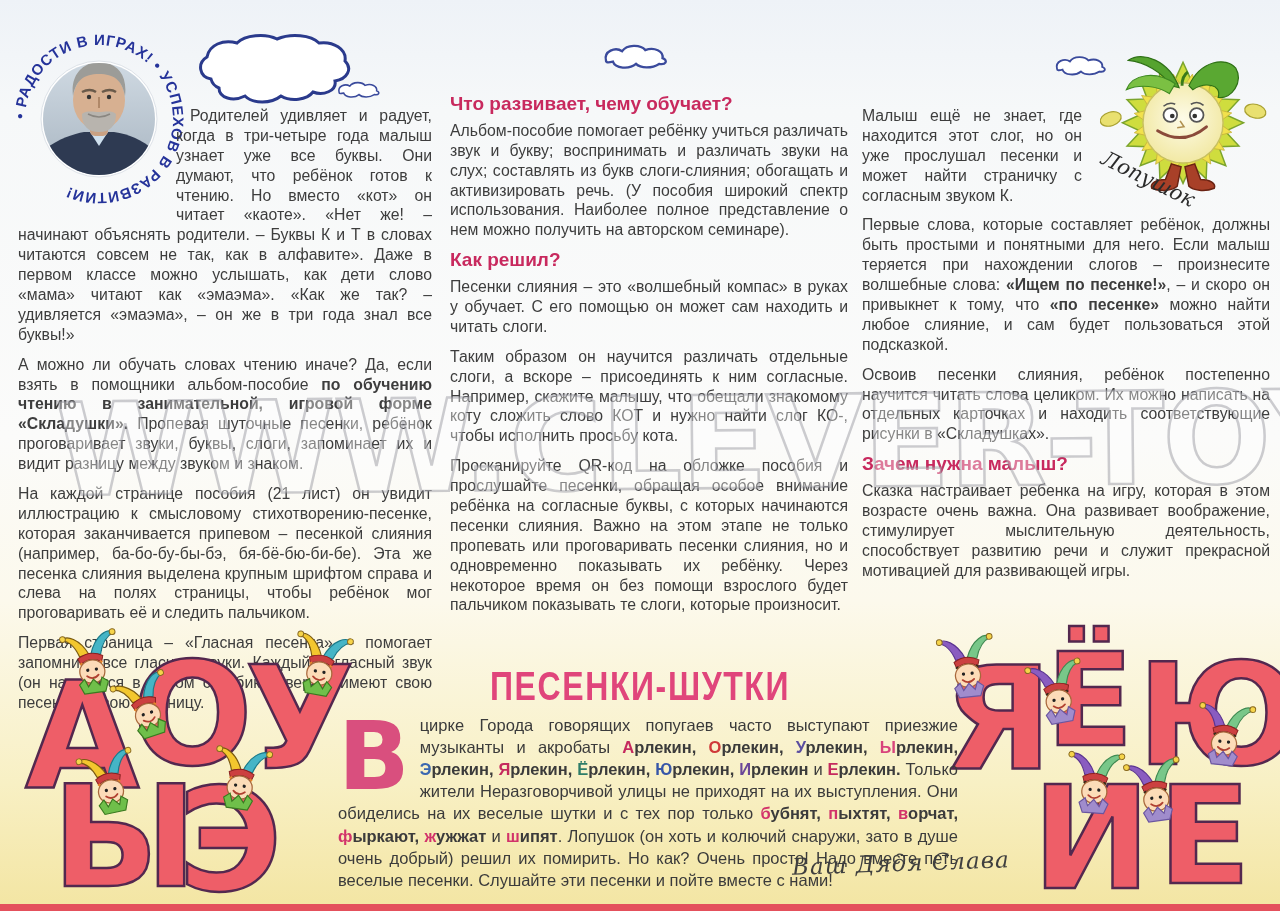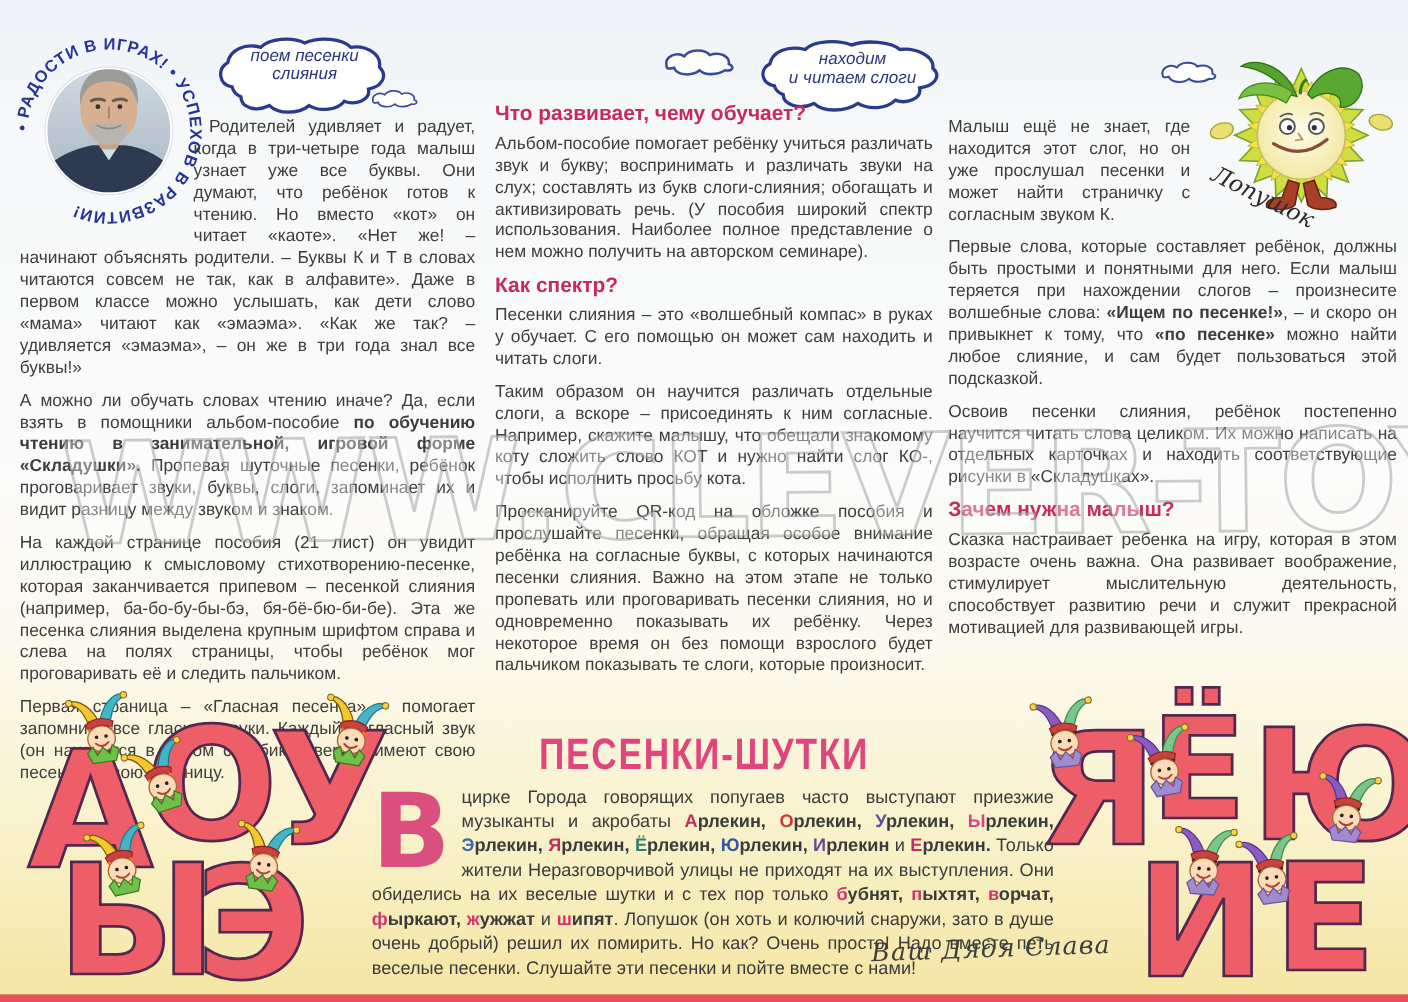--- a/index.html
+++ b/index.html
@@ -143,33 +143,20 @@
       <text font-family="Liberation Sans, sans-serif" font-size="15" font-weight="bold" fill="#25339a" letter-spacing="0.8">
         <textPath href="#circ" startOffset="0">• РАДОСТИ В ИГРАХ! • УСПЕХОВ В РАЗВИТИИ!</textPath>
       </text>
     </svg>
   </div>
 
   <div class="cloud cloud1">
     <svg viewBox="0 0 168 82">
       <path d="M18,46 C6,44 4,30 14,24 C16,12 30,6 44,10 C52,2 72,0 84,6 C98,0 118,2 126,10 C140,8 154,16 152,28 C160,36 154,46 142,48 C144,58 130,63 120,59 C114,67 98,69 88,63 C78,71 60,71 52,63 C40,69 26,65 26,55 C21,53 19,50 18,46 Z" fill="#ffffff" stroke="#2a3a8c" stroke-width="3"></path>
     </svg>
-    <div class="ctxt">
-      <div>поем песенки</div>
-        <div>слияния</div>
-    </div>
-  </div>
-  <div class="cloud cloud2">
-    <svg viewBox="0 0 178 76">
-      <path d="M18,42 C6,40 4,27 14,22 C16,11 30,5 46,9 C54,1 76,0 88,5 C102,0 124,2 132,9 C146,7 164,15 162,26 C170,33 164,42 150,44 C152,54 138,59 128,55 C120,63 104,64 94,58 C82,66 62,66 54,58 C42,64 26,60 26,50 C21,48 19,46 18,42 Z" fill="#ffffff" stroke="#2a3a8c" stroke-width="3"></path>
-    </svg>
-    <div class="ctxt">
-      <div>находим</div>
-        <div>и читаем слоги</div>
-    </div>
   </div>
   <svg class="scloud" style="left:336px;top:80px;width:46px;height:20px" viewBox="0 0 60 26">
       <use href="#scloud-g"></use>
     </svg>
   <svg class="scloud" style="left:600px;top:42px;width:72px;height:30px" viewBox="0 0 60 26">
       <use href="#scloud-g"></use>
     </svg>
   <svg class="scloud" style="left:1052px;top:54px;width:58px;height:24px" viewBox="0 0 60 26">
       <use href="#scloud-g"></use>
     </svg>
@@ -178,21 +165,21 @@
     <div class="badge-spacer"></div>
     <p class="indent">Родителей удивляет и радует, когда в три-четыре года малыш узнает уже все буквы. Они думают, что ребёнок готов к чтению. Но вместо «кот» он читает «каоте». «Нет же! – начинают объяснять родители. – Буквы К и Т в словах читаются совсем не так, как в алфавите». Даже в первом классе можно услышать, как дети слово «мама» читают как «эмаэма». «Как же так? – удивляется «эмаэма», – он же в три года знал все буквы!»</p>
     <p><span>А можно ли обучать словах чтению иначе? Да, если взять в помощники альбом-пособие </span><b>по обучению чтению в занимательной, игровой форме «Складушки».</b><span> Пропевая шуточные песенки, ребёнок проговаривает звуки, буквы, слоги, запоминает их и видит разницу между звуком и знаком.</span></p>
     <p>На каждой странице пособия (21 лист) он увидит иллюстрацию к смысловому стихотворению-песенке, которая заканчивается припевом – песенкой слияния (например, ба-бо-бу-бы-бэ, бя-бё-бю-би-бе). Эта же песенка слияния выделена крупным шрифтом справа и слева на полях страницы, чтобы ребёнок мог проговаривать её и следить пальчиком.</p>
     <p>Первая страница – «Гласная песенка» – помогает запомнить все гласные звуки. Каждый согласный звук (он находится в левом столбике сверху) имеют свою песенку и свою страницу.</p>
   </div>
 
   <div class="col col2">
     <h3>Что развивает, чему обучает?</h3>
     <p>Альбом-пособие помогает ребёнку учиться различать звук и букву; воспринимать и различать звуки на слух; составлять из букв слоги-слияния; обогащать и активизировать речь. (У пособия широкий спектр использования. Наиболее полное представление о нем можно получить на авторском семинаре).</p>
-    <h3>Как спектр?</h3>
+    <h3>Как решил?</h3>
     <p>Песенки слияния – это «волшебный компас» в руках у обучает. С его помощью он может сам находить и читать слоги.</p>
     <p>Таким образом он научится различать отдельные слоги, а вскоре – присоединять к ним согласные. Например, скажите малышу, что обещали знакомому коту сложить слово КОТ и нужно найти слог КО-, чтобы исполнить просьбу кота.</p>
     <p>Просканируйте QR-код на обложке пособия и прослушайте песенки, обращая особое внимание ребёнка на согласные буквы, с которых начинаются песенки слияния. Важно на этом этапе не только пропевать или проговаривать песенки слияния, но и одновременно показывать их ребёнку. Через некоторое время он без помощи взрослого будет пальчиком показывать те слоги, которые произносит.</p>
   </div>
 
   <div class="col col3">
     <div class="sun-spacer"></div>
     <p>Малыш ещё не знает, где находится этот слог, но он уже прослушал песенки и может найти страничку с согласным звуком К.</p>
     <p><span>Первые слова, которые составляет ребёнок, должны быть простыми и понятными для него. Если малыш теряется при нахождении слогов – произнесите волшебные слова: </span><span style="font-weight: bold;">«Ищем по песенке!»</span><span>, – и скоро он привыкнет к тому, что </span><span style="font-weight: bold;">«по песенке»</span><span> можно найти любое слияние, и сам будет пользоваться этой подсказкой.</span></p>
     <p>Освоив песенки слияния, ребёнок постепенно научится читать слова целиком. Их можно написать на отдельных карточках и находить соответствующие рисунки в «Складушках».</p>

